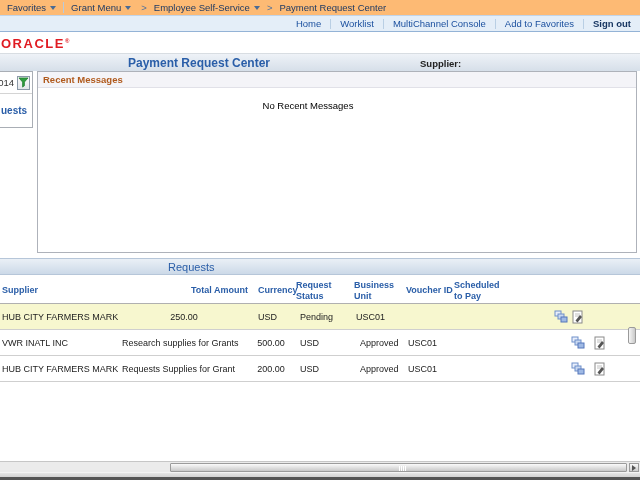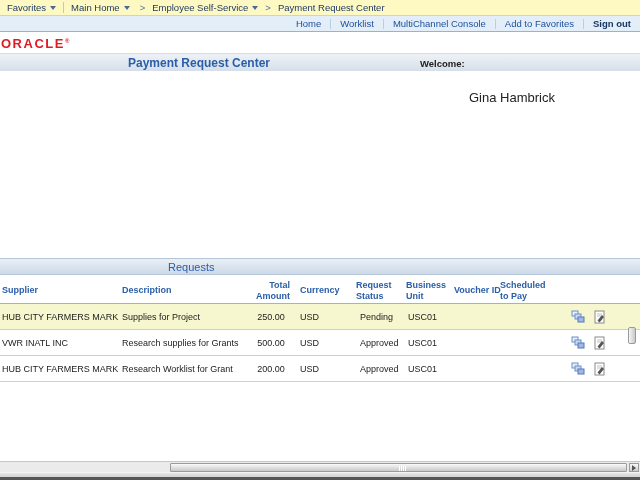--- a/index.html
+++ b/index.html
@@ -2,21 +2,21 @@
 <html><head>
 <meta charset="utf-8">
 <style>
   * { margin:0; padding:0; box-sizing:border-box; }
   html,body { background:#fff; }
   body { font-family:"Liberation Sans", sans-serif; }
   #screen { position:relative; width:640px; height:480px; background:#fff; overflow:hidden; }
 
   
   .crumb-bar { position:absolute; left:0; top:0; width:640px; height:16px;
-    background:#fef9c3; border-bottom:1px solid #c2d4e8;
+    background:#fdba74; border-bottom:1px solid #c2d4e8;
     display:flex; align-items:center; font-size:9.5px; color:#1f3a63; }
   .crumb-item { display:flex; align-items:center; gap:4px; padding:0 7px; height:100%; cursor:default; }
   .caret { width:0; height:0; border-left:3px solid transparent; border-right:3px solid transparent; border-top:4px solid #4a6a94; margin-top:1px; }
   .crumb-sep { width:1px; height:11px; background:#b7cade; }
   .gt { color:#51709b; padding:0 3px; font-size:9.5px; }
 
   
   .links-bar { position:absolute; left:0; top:16px; width:640px; height:16px;
     background:#e4eef8; border-bottom:1px solid #94b3d6;
     display:flex; align-items:center; justify-content:flex-end; font-size:9.5px; }
@@ -97,21 +97,21 @@
 
 <div id="screen">
 
   <div class="crumb-bar">
     <div class="crumb-item">
       <span>Favorites</span>
       <span class="caret"></span>
     </div>
     <div class="crumb-sep"></div>
     <div class="crumb-item">
-      <span>Main Home</span>
+      <span>Grant Menu</span>
       <span class="caret"></span>
     </div>
     <span class="gt">&gt;</span>
     <div class="crumb-item" style="padding:0 4px;">
       <span>Employee Self-Service</span>
       <span class="caret"></span>
     </div>
     <span class="gt">&gt;</span>
     <div class="crumb-item" style="padding:0 4px;">
       <span>Payment Request Center</span>
@@ -129,48 +129,68 @@
     <span class="vsep"></span>
     <span class="hlink signout">Sign out</span>
   </div>
 
   <div class="logo-band">
     <span class="oracle-logo"><span>ORACLE</span><sup>®</sup></span>
   </div>
 
   <div class="title-bar">
     <span class="page-title">Payment Request Center</span>
-    <span class="welcome-label">Welcome:</span>
+    <span class="welcome-label">Supplier:</span>
     <span class="welcome-name">Gina Hambrick</span>
   </div>
 
+  <div class="content">
+    <div class="sidebar-box">
+      <div class="sb-row1">
+        <span>014</span>
+        <span class="sb-iconbtn">
+          <svg width="11" height="11" viewBox="0 0 12 12">
+            <polygon points="1,1 11,1 7,5.5 7,9.5 5,11 5,5.5" fill="#2f9e3f" stroke="#1c7a2c" stroke-width="0.8"></polygon>
+          </svg>
+        </span>
+      </div>
+      <div class="sb-row2">
+        <span class="sb-link">uests</span>
+      </div>
+    </div>
+
+    <div class="messages-panel">
+      <div class="messages-header">
+        <span>Recent Messages</span>
+      </div>
+      <div class="messages-empty">No Recent Messages</div>
+    </div>
+  </div>
 
   <div class="requests-bar">
     <span class="requests-title">Requests</span>
   </div>
 
   <div class="grid">
     <div class="grid-row grid-head">
       <div class="gh">Supplier</div>
-      <div class="gh" style="padding-left:4px;">Description</div>
       <div class="gh right">Total Amount</div>
       <div class="gh pl8">Currency</div>
       <div class="gh" style="padding-left:4px;">Request Status</div>
       <div class="gh">Business Unit</div>
       <div class="gh nowrap">Voucher ID</div>
       <div class="gh">Scheduled to Pay</div>
       <div></div>
         <div></div>
         <div></div>
         <div></div>
     </div>
 
     <div class="grid-row data-row hl">
       <div class="cell">HUB CITY FARMERS MARKET/</div>
-      <div class="cell" style="padding-left:4px;">Supplies for Project</div>
       <div class="cell right">250.00</div>
       <div class="cell pl8">USD</div>
       <div class="cell" style="padding-left:8px;">Pending</div>
       <div class="cell" style="padding-left:4px;">USC01</div>
       <div class="cell"></div>
       <div class="cell"></div>
       <div></div>
       <div class="icon-cell">
         <svg width="14" height="14" viewBox="0 0 14 14">
           <rect x="1" y="1" width="6" height="5" fill="#e8eefb" stroke="#6e8fc9"></rect>
@@ -212,21 +232,21 @@
           <line x1="4" y1="4" x2="9" y2="4" stroke="#c0c0c0"></line>
           <line x1="4" y1="6" x2="9" y2="6" stroke="#c0c0c0"></line>
           <polygon points="4.5,10.5 9,5 11,7 6.5,12.5" fill="#555"></polygon>
         </svg>
       </div>
       <div></div>
     </div>
 
     <div class="grid-row data-row">
       <div class="cell">HUB CITY FARMERS MARKET/</div>
-      <div class="cell" style="padding-left:4px;">Research Worklist for Grant</div>
+      <div class="cell" style="padding-left:4px;">Requests Supplies for Grant</div>
       <div class="cell right">200.00</div>
       <div class="cell pl8">USD</div>
       <div class="cell" style="padding-left:8px;">Approved</div>
       <div class="cell" style="padding-left:4px;">USC01</div>
       <div class="cell"></div>
       <div class="cell"></div>
       <div></div>
       <div class="icon-cell">
         <svg width="14" height="14" viewBox="0 0 14 14">
           <rect x="1" y="1" width="6" height="5" fill="#e8eefb" stroke="#6e8fc9"></rect>

